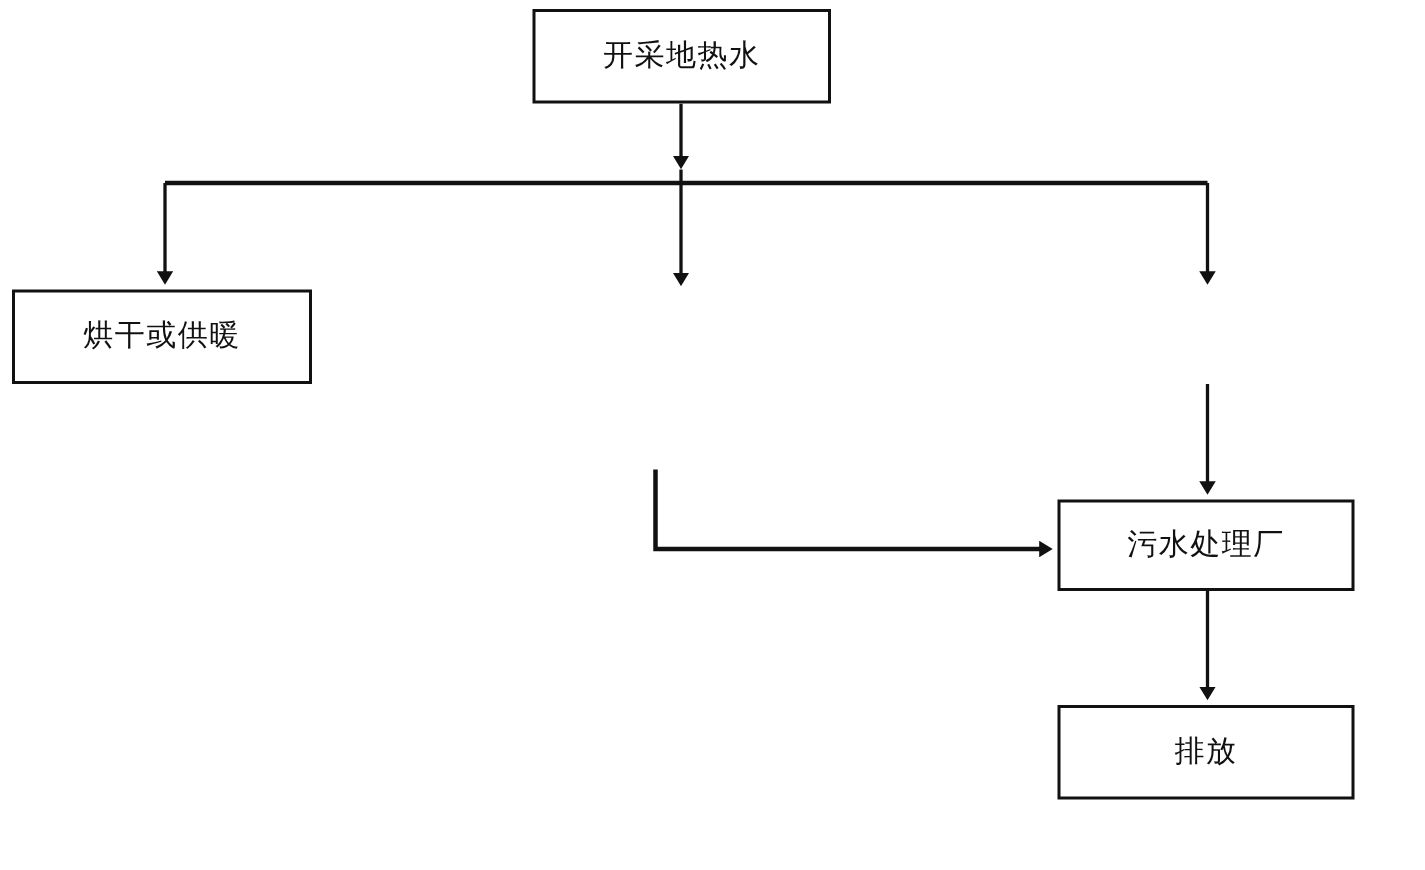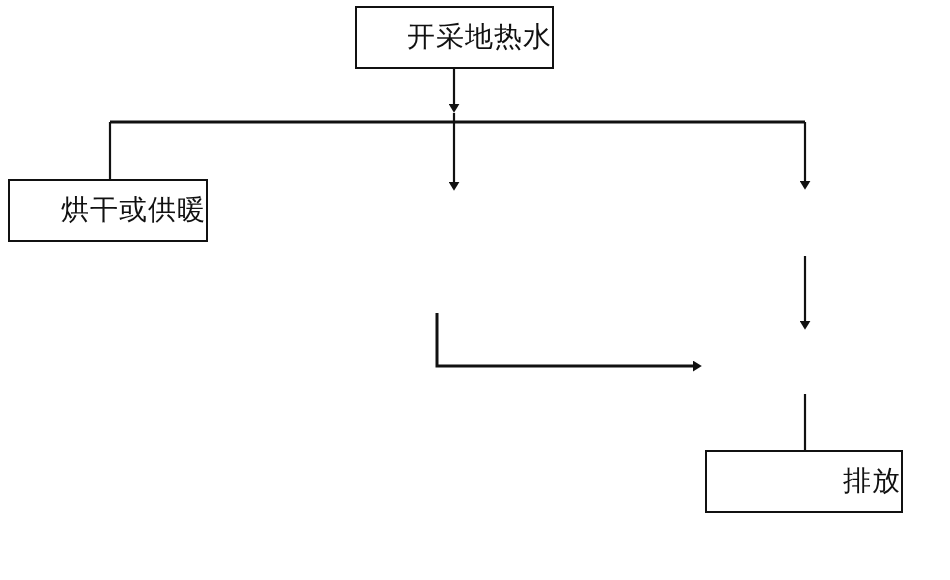--- a/index.html
+++ b/index.html
@@ -24,38 +24,38 @@
     width: 950px;
     height: 580px;
   }
   .node-box {
     position: absolute;
     box-sizing: border-box;
     border: 2.5px solid #111111;
     background: #ffffff;
     display: flex;
     align-items: center;
-    justify-content: flex-end;
+    justify-content: center;
     text-align: center;
     color: #111111;
-    font-size: 28px;
+    font-size: 20px;
     line-height: 1.22;
     letter-spacing: 1px;
     z-index: 2;
   }
   .node-box .node-label {
     display: block;
     white-space: pre-line;
   }
   #node-extract   { left: 355px; top: 6px;   width: 199px; height: 63px; }
-  #node-drying    { left: 8px;   top: 179px; width: 200px; height: 63px; }
+  #node-drying    { left: 8px;   top: 193px; width: 200px; height: 63px; }
   #node-spa       { left: 356px; top: 194px; width: 198px; height: 119px; }
   #node-fish      { left: 704px; top: 193px; width: 199px; height: 63px; }
   #node-sewage    { left: 705px; top: 333px; width: 198px; height: 61px; }
-  #node-discharge { left: 705px; top: 450px; width: 198px; height: 63px; }
+  #node-discharge { left: 705px; top: 470px; width: 198px; height: 63px; }
 </style>
 </head>
 <body>
 
 <div id="diagram-canvas">
 
   <svg id="flow-svg" viewBox="0 0 950 580" xmlns="http://www.w3.org/2000/svg">
     <defs>
       <marker id="arrowhead" markerWidth="9" markerHeight="11" refX="1.2" refY="5.5" orient="auto" markerUnits="userSpaceOnUse">
         <path d="M0,0 L9,5.5 L0,11 z" fill="#111111"></path>
@@ -99,18 +99,21 @@
   <div class="node-box" id="node-extract">
     <span class="node-label">开采地热水</span>
   </div>
 
   <div class="node-box" id="node-drying">
     <span class="node-label">烘干或供暖</span>
   </div>
 
 
 
+  <div class="node-box" id="node-sewage">
+    <span class="node-label">污水处理厂</span>
+  </div>
 
   <div class="node-box" id="node-discharge">
     <span class="node-label">排放</span>
   </div>
 
 </div>
 
 </body></html>

